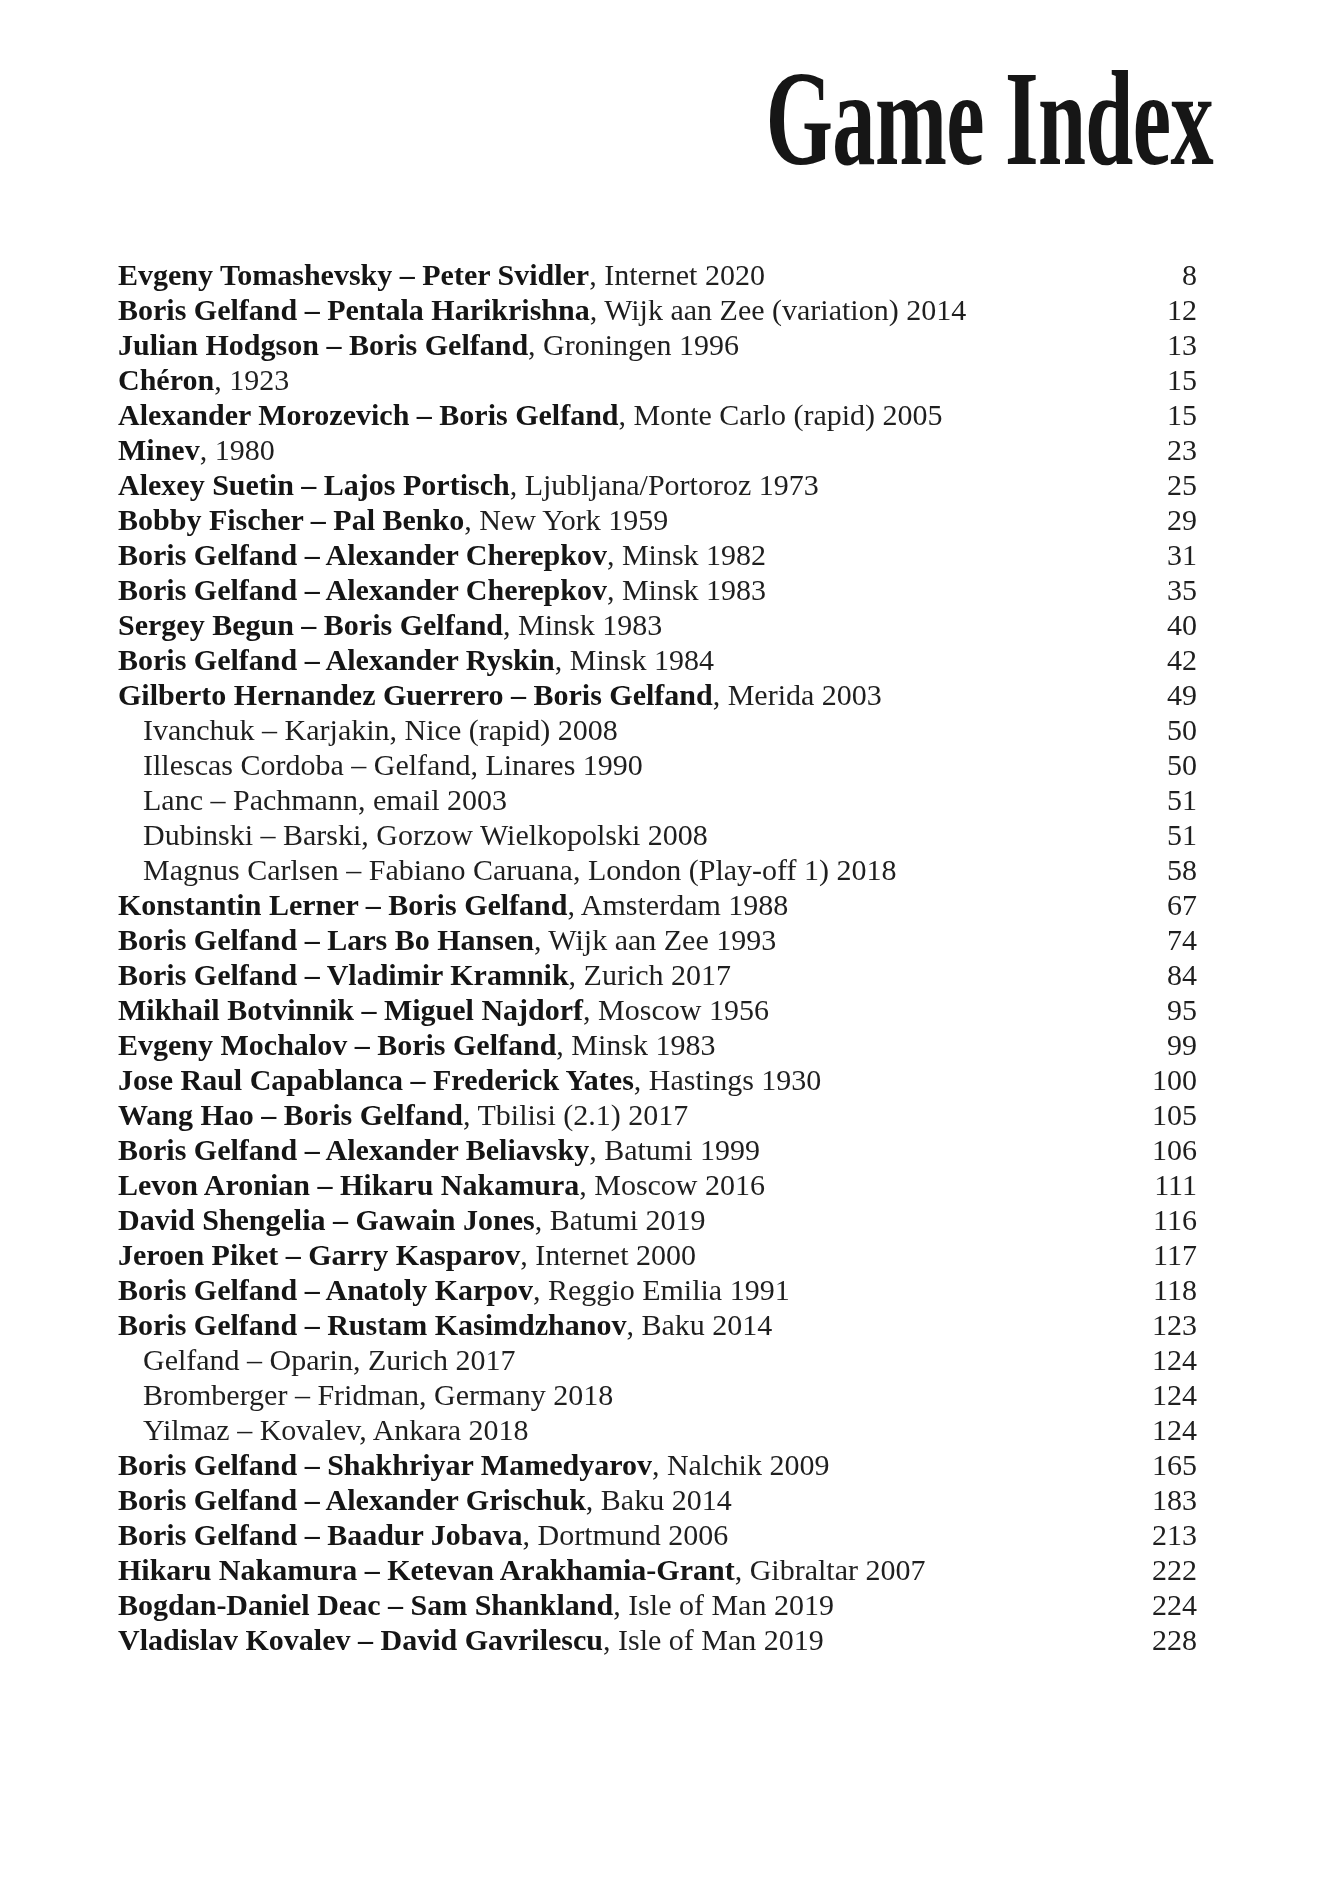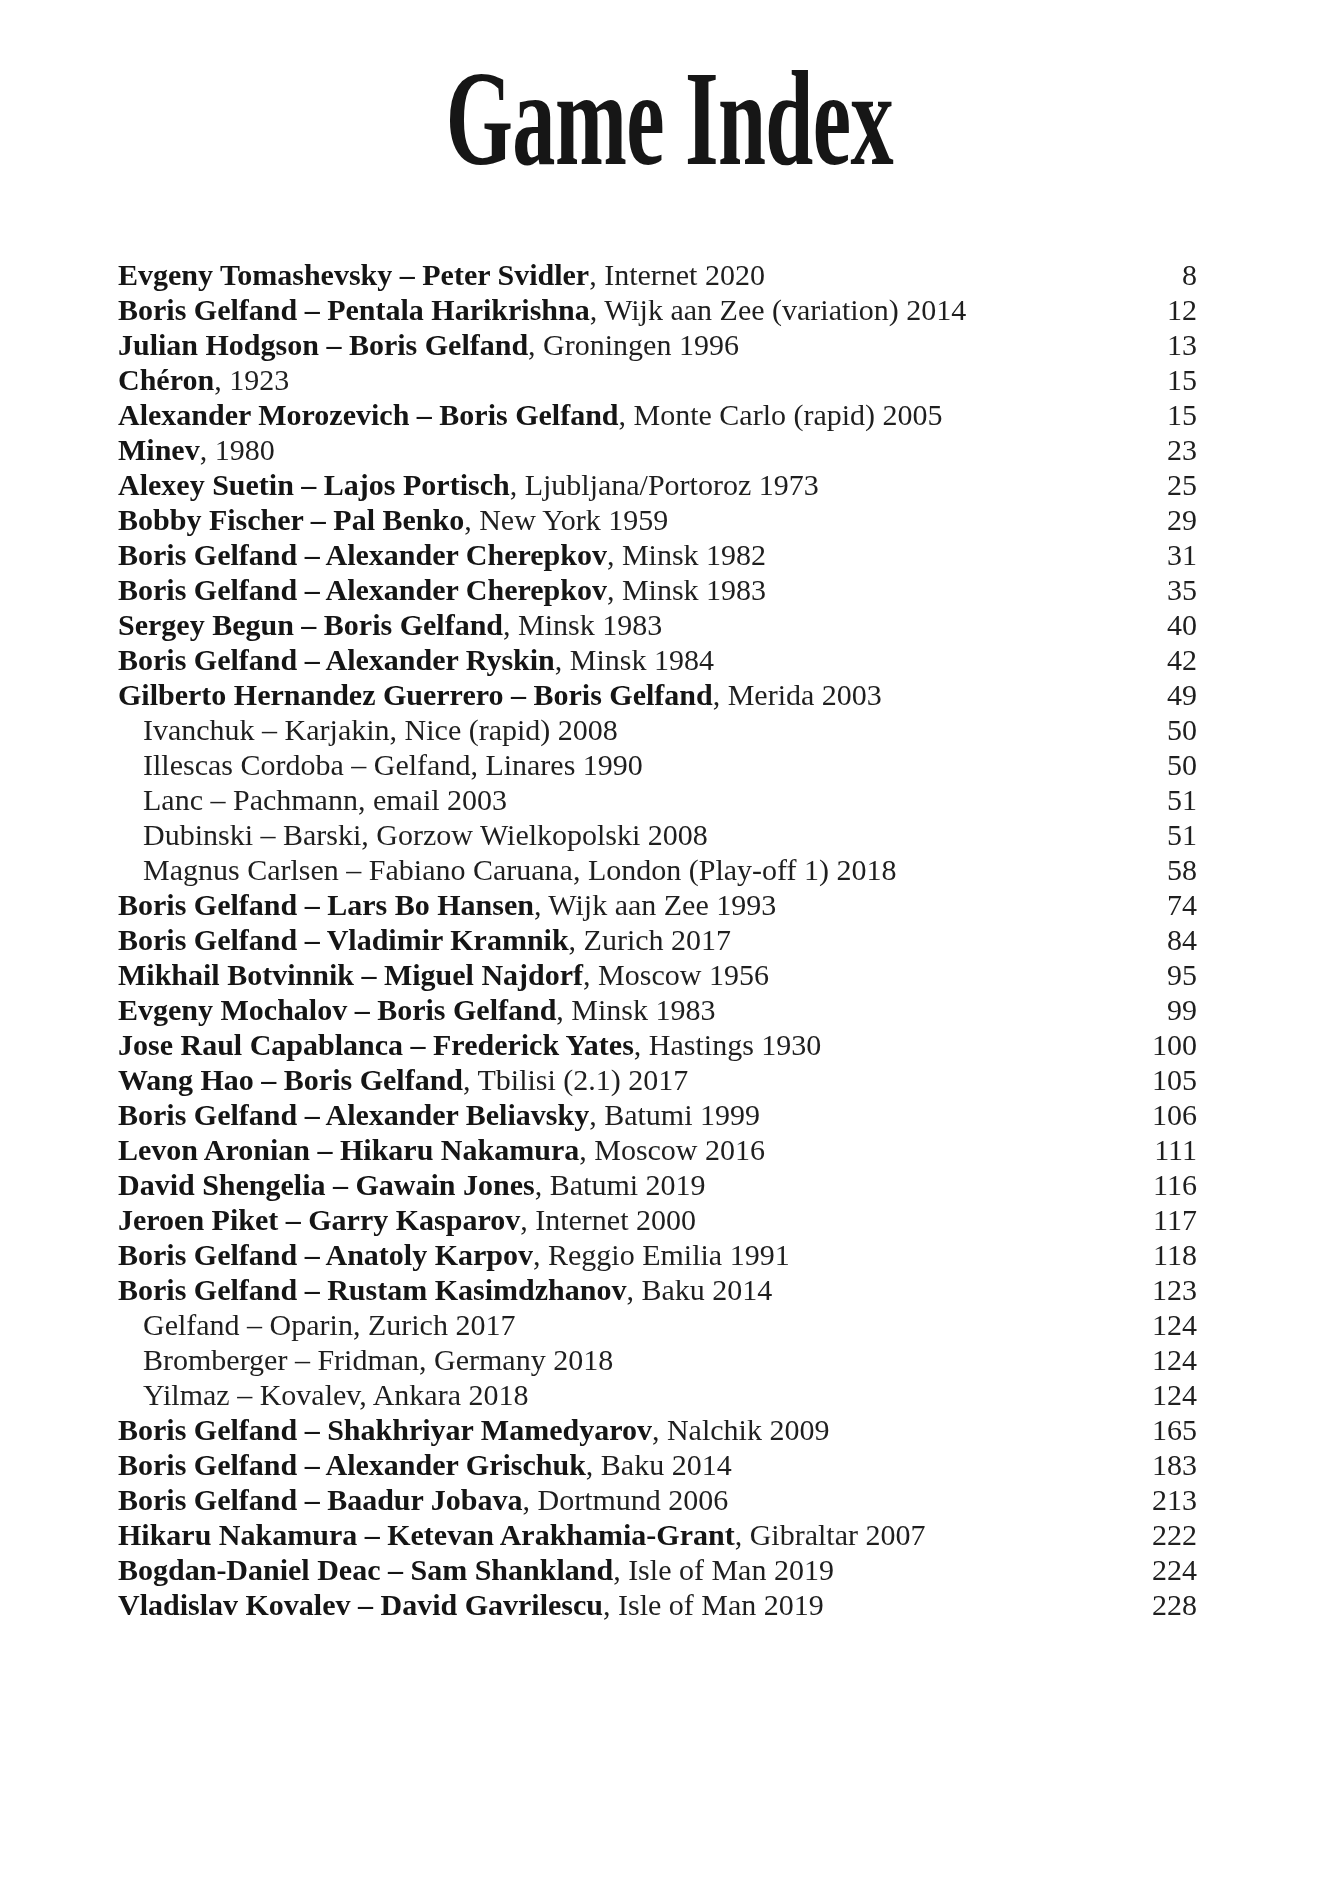--- a/index.html
+++ b/index.html
@@ -16,21 +16,21 @@
     color: #1a1a1a;
   }
   .page {
     width: 100%;
     height: 100%;
     box-sizing: border-box;
   }
   .title-wrap {
     margin: 51px 0 0 0;
     display: flex;
-    justify-content: center;
+    justify-content: flex-end;
     font-weight: normal;
   }
   .title {
     display: inline-block;
     font-family: "Liberation Serif", serif;
     font-weight: 700;
     font-size: 135px;
     line-height: 1;
     white-space: nowrap;
     color: #161616;
@@ -163,20 +163,24 @@
   <div class="row indent">
     <span class="text"><span class="bold"></span><span class="rest">Dubinski – Barski, Gorzow Wielkopolski 2008</span></span>
     <span class="pageno">51</span>
   </div>
 
   <div class="row indent">
     <span class="text"><span class="bold"></span><span class="rest">Magnus Carlsen – Fabiano Caruana, London (Play-off 1) 2018</span></span>
     <span class="pageno">58</span>
   </div>
 
+  <div class="row">
+    <span class="text"><span class="bold">Konstantin Lerner – Boris Gelfand</span><span class="rest">, Amsterdam 1988</span></span>
+    <span class="pageno">67</span>
+  </div>
 
   <div class="row">
     <span class="text"><span class="bold">Boris Gelfand – Lars Bo Hansen</span><span class="rest">, Wijk aan Zee 1993</span></span>
     <span class="pageno">74</span>
   </div>
 
   <div class="row">
     <span class="text"><span class="bold">Boris Gelfand – Vladimir Kramnik</span><span class="rest">, Zurich 2017</span></span>
     <span class="pageno">84</span>
   </div>

